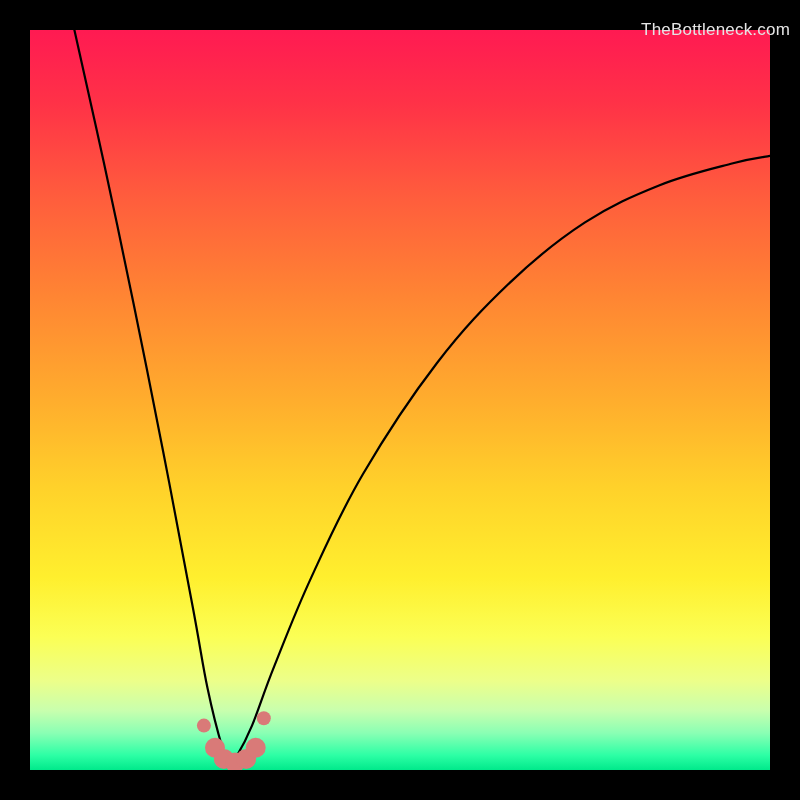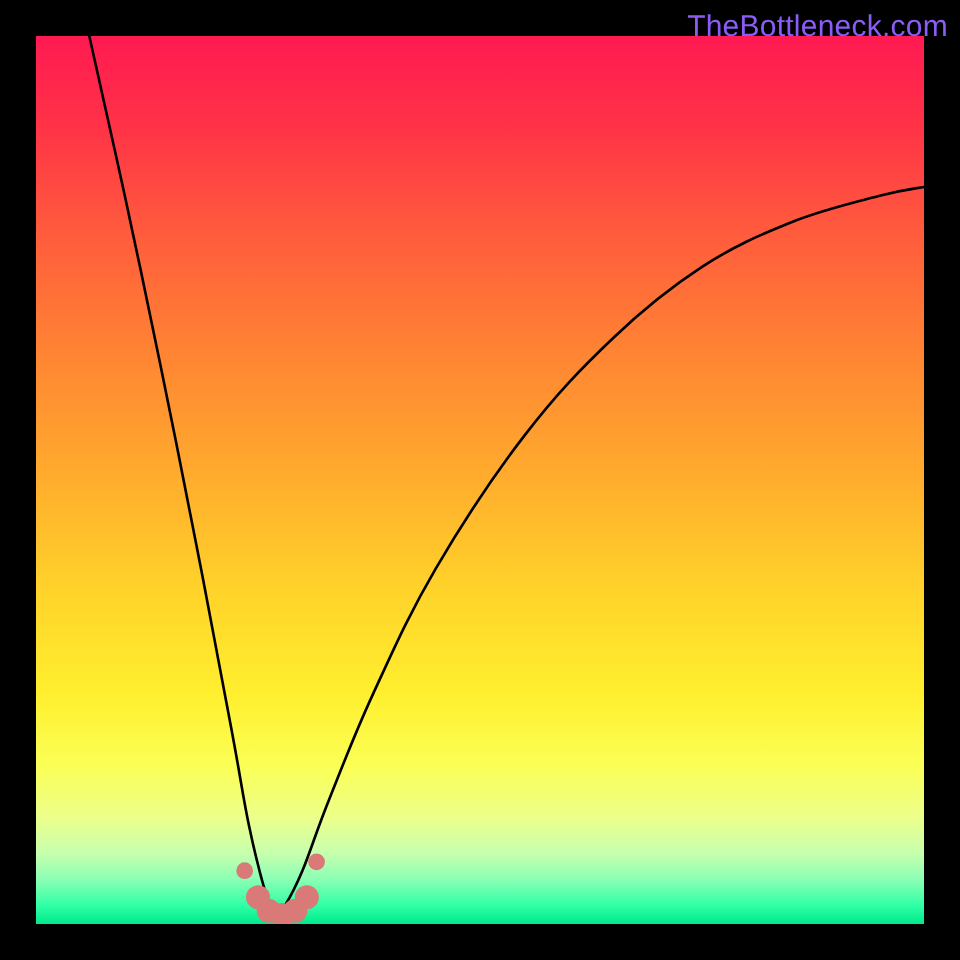--- a/index.html
+++ b/index.html
@@ -34,24 +34,24 @@
       #fbff55 82%,
       #ecff8a 88%,
       #c8ffae 92%,
       #8affb4 95%,
       #2dffa5 98%,
       #00e98b 100%
     );
   }
   .watermark {
     position: absolute;
-    top: 8px;
+    top: 20px;
     right: 10px;
-    color: #8b5cf6;
-    font-size: 25px;
+    color: #e5e5e5;
+    font-size: 17px;
     font-weight: 500;
     letter-spacing: 0.2px;
     z-index: 50;
   }
   svg.curve {
     position: absolute;
     inset: 0;
     width: 740px;
     height: 740px;
     z-index: 20;

